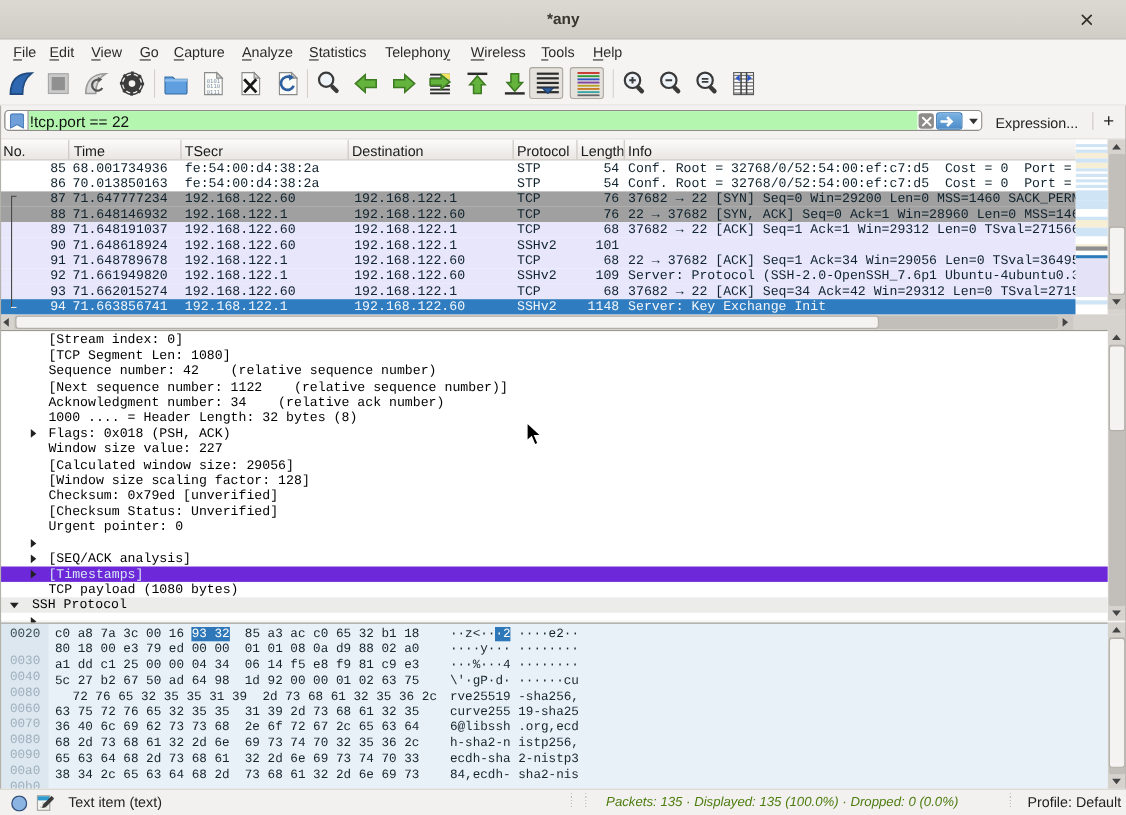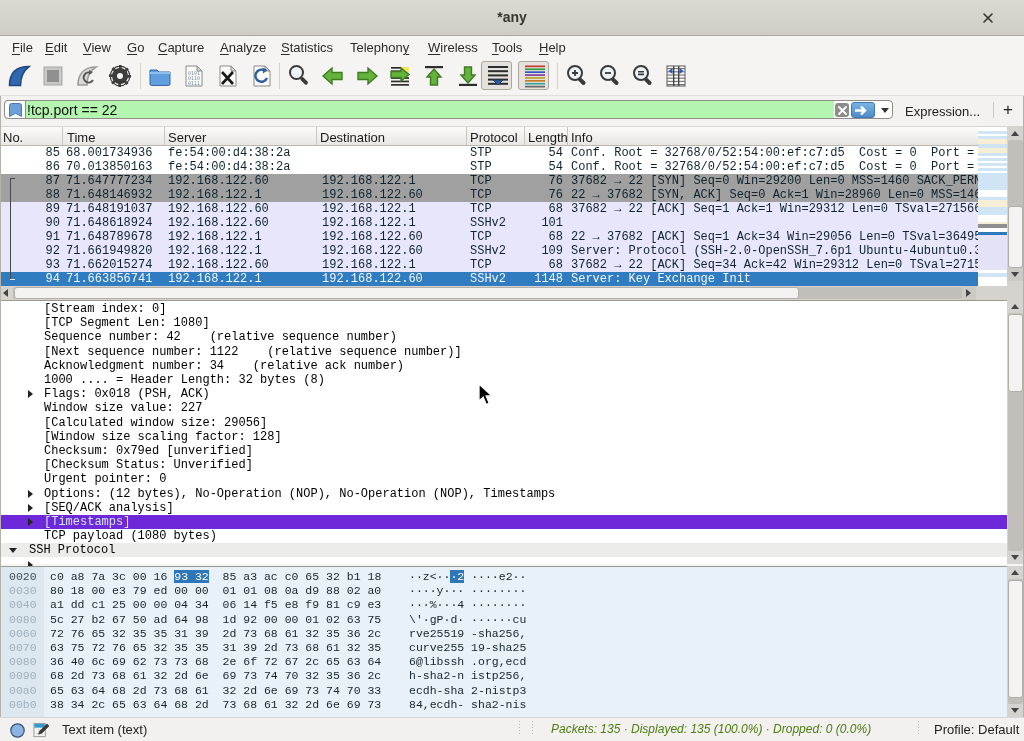--- a/index.html
+++ b/index.html
@@ -76,21 +76,21 @@
 .dline { position:absolute; left:0; width:1007px; height:14px; font-family:"Liberation Mono", monospace; font-size:12px; line-height:14px; white-space:pre; color:#000; }
 .dsel { background:#6d28d9; color:#d5e5f3; }
 .dgray { background:#ececeb; }
 .tri-r { position:absolute; width:0; height:0; border-top:4px solid transparent; border-bottom:4px solid transparent; border-left:5px solid #222; top:3px; }
 .tri-d { position:absolute; width:0; height:0; border-left:4px solid transparent; border-right:4px solid transparent; border-top:5px solid #222; top:5px; }
 
 
 #hpane { left:0; top:566px; width:1007px; height:151px; background:#e8f1f8; border-top:1px solid #9c9892; overflow:hidden; }
 #hgutter { position:absolute; left:0; top:0; width:44px; height:151px; background:#dce7ef; }
 .hline { position:absolute; font-family:"Liberation Mono", monospace; font-size:11.5px; line-height:14px; white-space:pre; }
-.hoff { color:#9fb0bd; }
+.hoff { color:#9fb0bd;margin-top:11px; }
 .hoffsel { color:#3e4e59; }
 .hdata { color:#16242e; }
 .hl { background:#2e77b8; color:#fff; }
 
 
 #statusbar { left:0; top:717px; width:1024px; height:24px; background:#f2f1ef; border-top:1px solid #d8d5d0; }
 #stext { left:62px; top:722px; font-size:13px; color:#222; }
 #spackets { left:551px; top:722px; font-size:12px; color:#4d7c0f;font-style:italic; }
 #sprofile { left:934px; top:722px; font-size:13px; color:#222; }
 .ssep { position:absolute; top:721px; width:1px; height:15px; background:repeating-linear-gradient(to bottom,#bdbab5 0 1px,transparent 1px 3px); }
@@ -264,21 +264,21 @@
     </svg></div>
 <div class="abs" id="fcaret"></div>
 <div class="abs" id="fexpr">Expression...</div>
 <div class="abs" id="fesep"></div>
 <div class="abs" id="fplus">+</div>
 
 <div class="abs" id="plist"></div>
 <div class="abs" id="plheader">
   <span style="left:3px">No.</span>
   <span style="left:67px">Time</span>
-  <span style="left:168px">Server</span>
+  <span style="left:168px">TSecr</span>
   <span style="left:320px">Destination</span>
   <span style="left:470px">Protocol</span>
   <span style="left:528px; width:39px; overflow:hidden; display:inline-block; height:16px">Length</span>
   <span style="left:571px">Info</span>
   <div class="hsep" style="left:62px"></div>
   <div class="hsep" style="left:164px"></div>
   <div class="hsep" style="left:316px"></div>
   <div class="hsep" style="left:466px"></div>
   <div class="hsep" style="left:524px"></div>
   <div class="hsep" style="left:567px"></div>
@@ -382,21 +382,21 @@
 <div class="dline " style="top:344.6px"><span style="position:absolute;left:44px">[Next sequence number: 1122    (relative sequence number)]</span></div>
 <div class="dline " style="top:358.8px"><span style="position:absolute;left:44px">Acknowledgment number: 34    (relative ack number)</span></div>
 <div class="dline " style="top:373.0px"><span style="position:absolute;left:44px">1000 .... = Header Length: 32 bytes (8)</span></div>
 <div class="dline " style="top:387.2px"><div class="tri-r" style="left:28px"></div><span style="position:absolute;left:44px">Flags: 0x018 (PSH, ACK)</span></div>
 <div class="dline " style="top:401.4px"><span style="position:absolute;left:44px">Window size value: 227</span></div>
 <div class="dline " style="top:415.6px"><span style="position:absolute;left:44px">[Calculated window size: 29056]</span></div>
 <div class="dline " style="top:429.8px"><span style="position:absolute;left:44px">[Window size scaling factor: 128]</span></div>
 <div class="dline " style="top:444.0px"><span style="position:absolute;left:44px">Checksum: 0x79ed [unverified]</span></div>
 <div class="dline " style="top:458.2px"><span style="position:absolute;left:44px">[Checksum Status: Unverified]</span></div>
 <div class="dline " style="top:472.4px"><span style="position:absolute;left:44px">Urgent pointer: 0</span></div>
-<div class="dline " style="top:486.6px"><div class="tri-r" style="left:28px"></div><span style="position:absolute;left:44px">Options: (12 bytes), No-Operation (NOP), No-Operation (NOP), Timestamps</span></div>
+<div class="dline " style="top:486.6px"><div class="tri-r" style="left:28px"></div></div>
 <div class="dline " style="top:500.8px"><div class="tri-r" style="left:28px"></div><span style="position:absolute;left:44px">[SEQ/ACK analysis]</span></div>
 <div class="dline dsel" style="top:515.0px"><div class="tri-r" style="left:28px"></div><span style="position:absolute;left:44px">[Timestamps]</span></div>
 <div class="dline " style="top:529.2px"><span style="position:absolute;left:44px">TCP payload (1080 bytes)</span></div>
 <div class="dline dgray" style="top:543.4px"><div class="tri-d" style="left:9px"></div><span style="position:absolute;left:29px">SSH Protocol</span></div>
 <div class="dline " style="top:557.6px"><div class="tri-r" style="left:28px"></div></div>
 </div>
 
 <div class="abs" id="hpane">
     <div id="hgutter"></div>
   </div>
@@ -407,21 +407,21 @@
 <div class="abs hline hoff" style="left:9px; top:584.2px">0030</div>
 <div class="abs hline hdata" style="left:50px; top:584.2px">80 18 00 e3 79 ed 00 00  01 01 08 0a d9 88 02 a0</div>
 <div class="abs hline hdata" style="left:409px; top:584.2px">····y··· ········</div>
 <div class="abs hline hoff" style="left:9px; top:598.4px">0040</div>
 <div class="abs hline hdata" style="left:50px; top:598.4px">a1 dd c1 25 00 00 04 34  06 14 f5 e8 f9 81 c9 e3</div>
 <div class="abs hline hdata" style="left:409px; top:598.4px">···%···4 ········</div>
 <div class="abs hline hoff" style="left:9px; top:612.6px">0080</div>
 <div class="abs hline hdata" style="left:50px; top:612.6px">5c 27 b2 67 50 ad 64 98  1d 92 00 00 01 02 63 75</div>
 <div class="abs hline hdata" style="left:409px; top:612.6px">\'·gP·d· ······cu</div>
 <div class="abs hline hoff" style="left:9px; top:626.8px">0060</div>
-<div class="abs hline hdata" style="left:50px; top:626.8px">72 76 65 32 35 35 31 39  2d 73 68 61 32 35 36 2c</div>
+<div class="abs hline hdata" style="left:66px; top:626.8px">72 76 65 32 35 35 31 39  2d 73 68 61 32 35 36 2c</div>
 <div class="abs hline hdata" style="left:409px; top:626.8px">rve25519 -sha256,</div>
 <div class="abs hline hoff" style="left:9px; top:641.0px">0070</div>
 <div class="abs hline hdata" style="left:50px; top:641.0px">63 75 72 76 65 32 35 35  31 39 2d 73 68 61 32 35</div>
 <div class="abs hline hdata" style="left:409px; top:641.0px">curve255 19-sha25</div>
 <div class="abs hline hoff" style="left:9px; top:655.2px">0080</div>
 <div class="abs hline hdata" style="left:50px; top:655.2px">36 40 6c 69 62 73 73 68  2e 6f 72 67 2c 65 63 64</div>
 <div class="abs hline hdata" style="left:409px; top:655.2px">6@libssh .org,ecd</div>
 <div class="abs hline hoff" style="left:9px; top:669.4px">0090</div>
 <div class="abs hline hdata" style="left:50px; top:669.4px">68 2d 73 68 61 32 2d 6e  69 73 74 70 32 35 36 2c</div>
 <div class="abs hline hdata" style="left:409px; top:669.4px">h-sha2-n istp256,</div>

